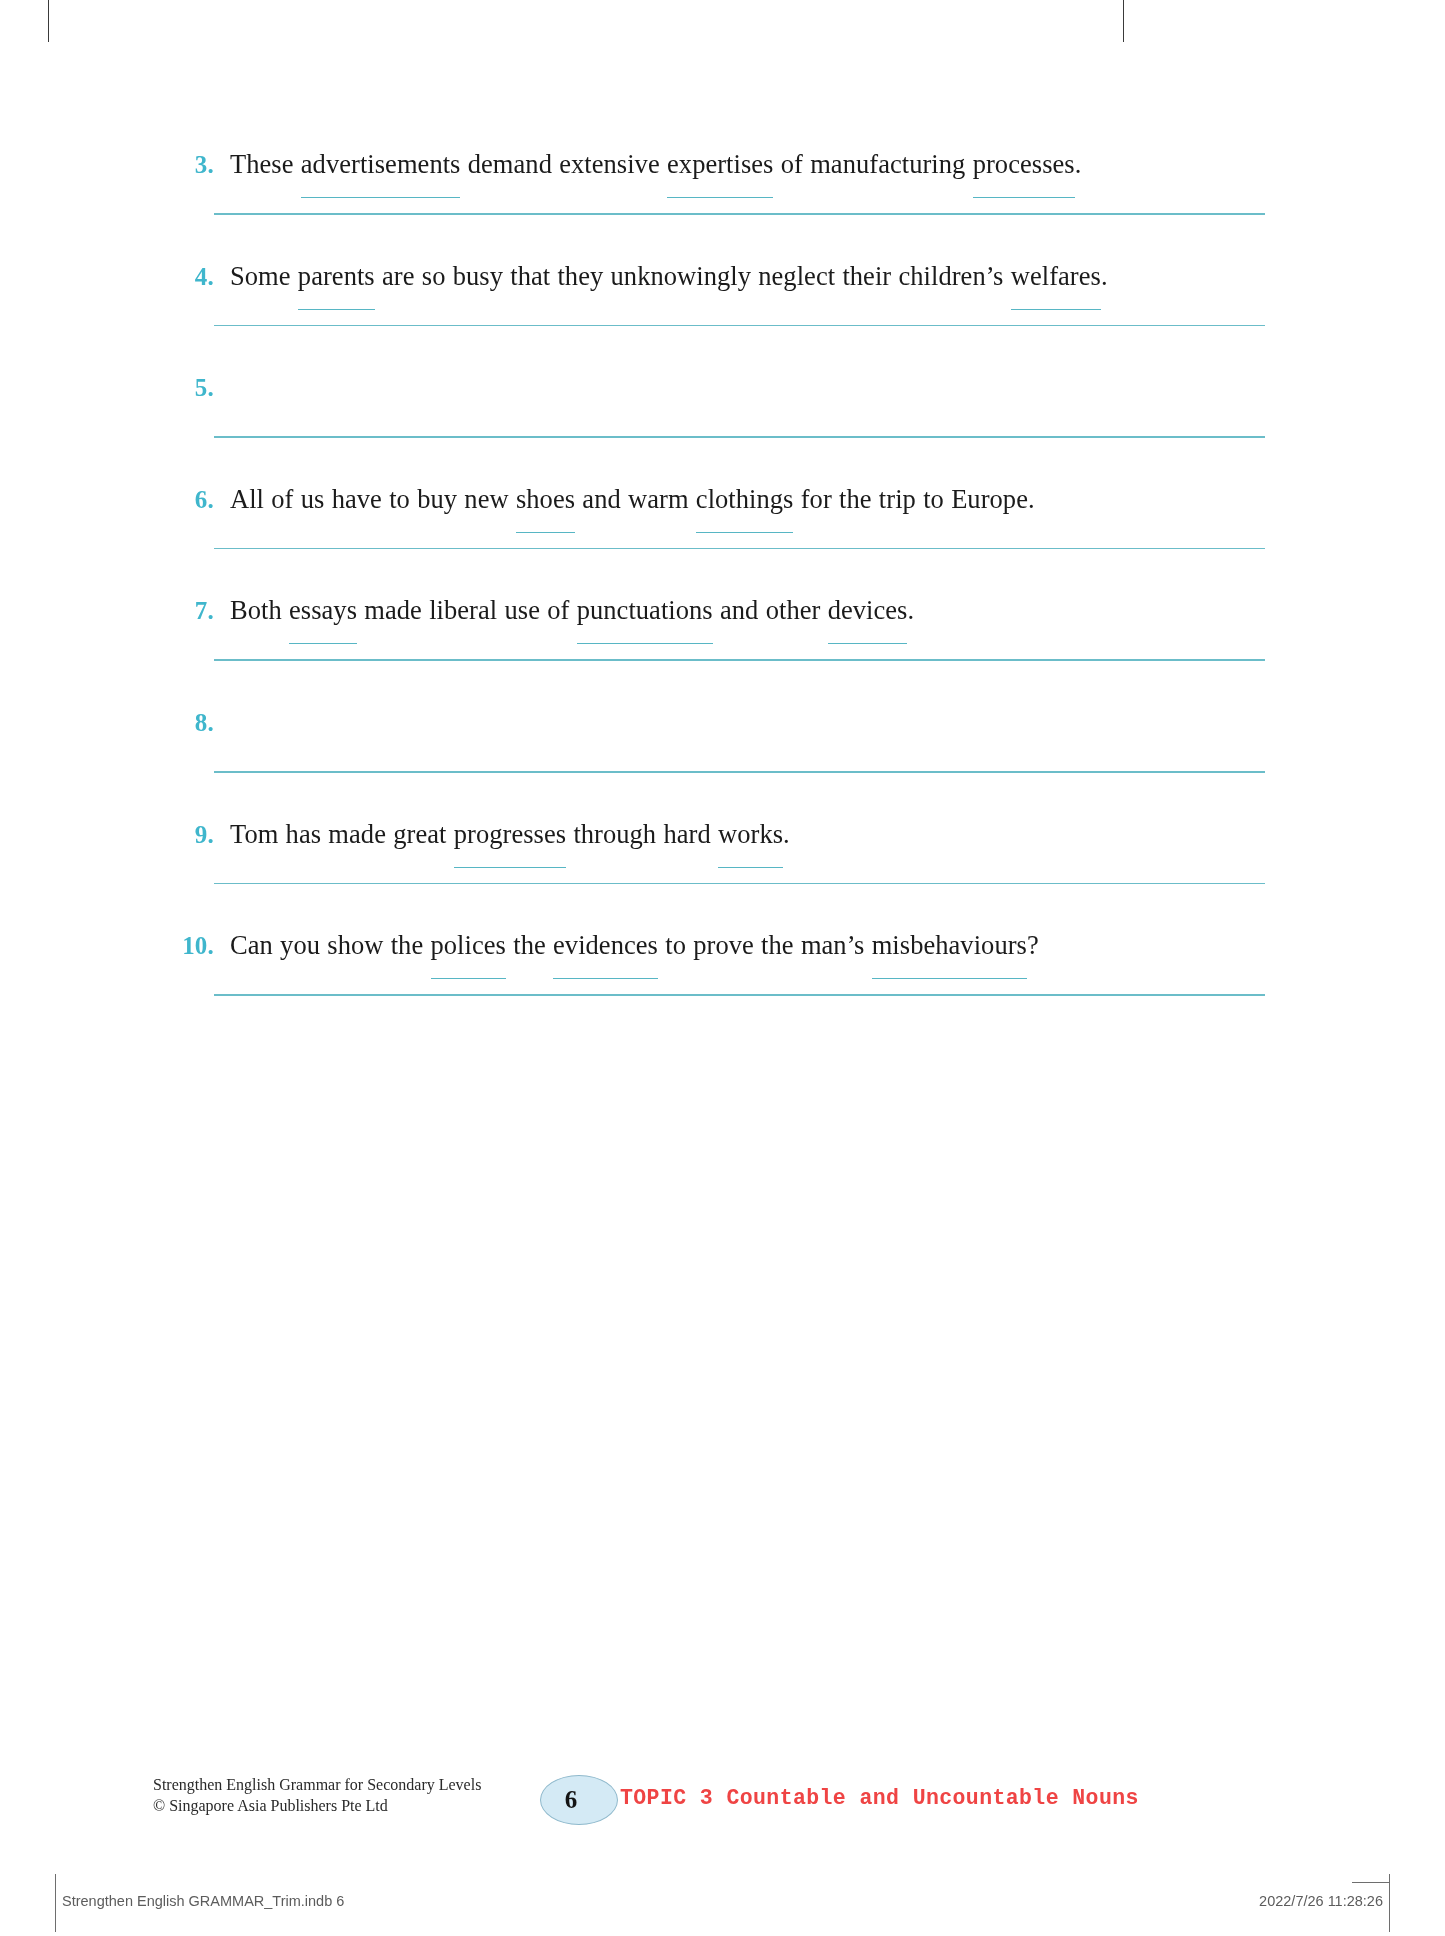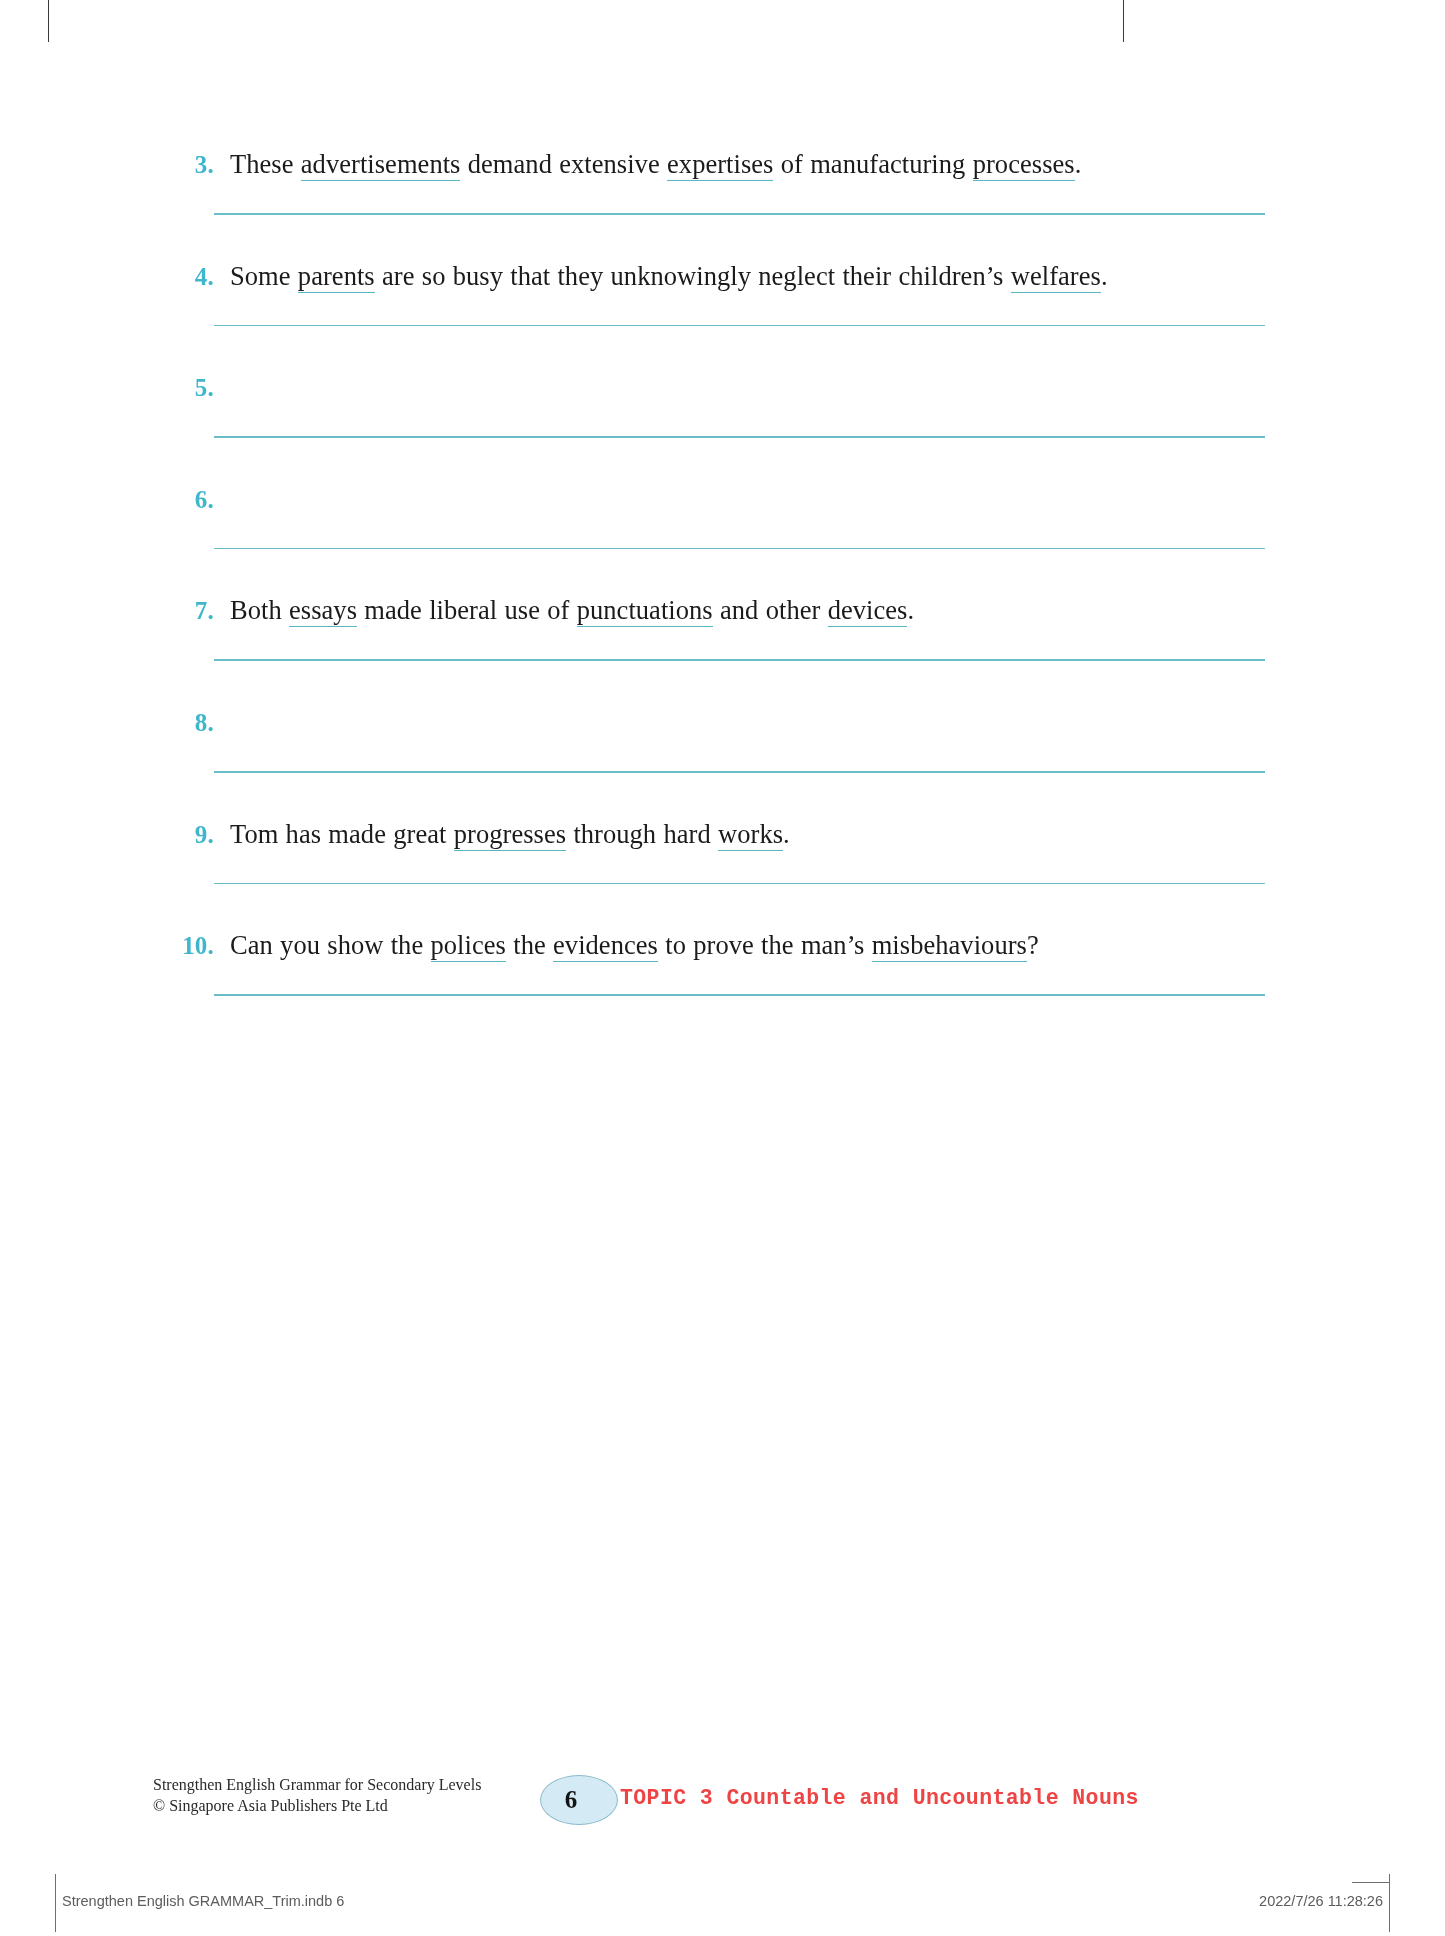--- a/index.html
+++ b/index.html
@@ -86,21 +86,21 @@
     line-height: 37px;
     color: #1b1b1b;
     letter-spacing: 0.05px;
     word-spacing: 0.6px;
   }
 
   .q-text u,
   .q-text .ul {
     text-decoration: none;
     border-bottom: 1.6px solid #57b6c4;
-    padding-bottom: 1px;
+    padding-bottom: 18px;
   }
 
   
   .answer-rule {
     height: 1.6px;
     background: #63b9c6;
     margin-left: 214px;
     margin-right: 180px;
     opacity: 0.95;
   }
@@ -215,20 +215,21 @@
     <div class="answer-rule"></div>
     <div class="spacer-after-rule"></div>
     <div class="q-item">
       <div class="q-num">5.</div>
     </div>
     <div class="spacer-before-rule"></div>
     <div class="answer-rule"></div>
     <div class="spacer-after-rule"></div>
     <div class="q-item">
       <div class="q-num">6.</div>
+      <div class="q-text"><span>All of us have to buy new </span><span class="ul">shoes</span><span> and warm </span><span class="ul">clothings</span><span> for the trip to Europe.</span></div>
     </div>
     <div class="spacer-before-rule"></div>
     <div class="answer-rule"></div>
     <div class="spacer-after-rule"></div>
     <div class="q-item">
       <div class="q-num">7.</div>
       <div class="q-text"><span>Both </span><span class="ul">essays</span><span> made liberal use of </span><span class="ul">punctuations</span><span> and other </span><span class="ul">devices</span><span>.</span></div>
     </div>
     <div class="spacer-before-rule"></div>
     <div class="answer-rule"></div>

